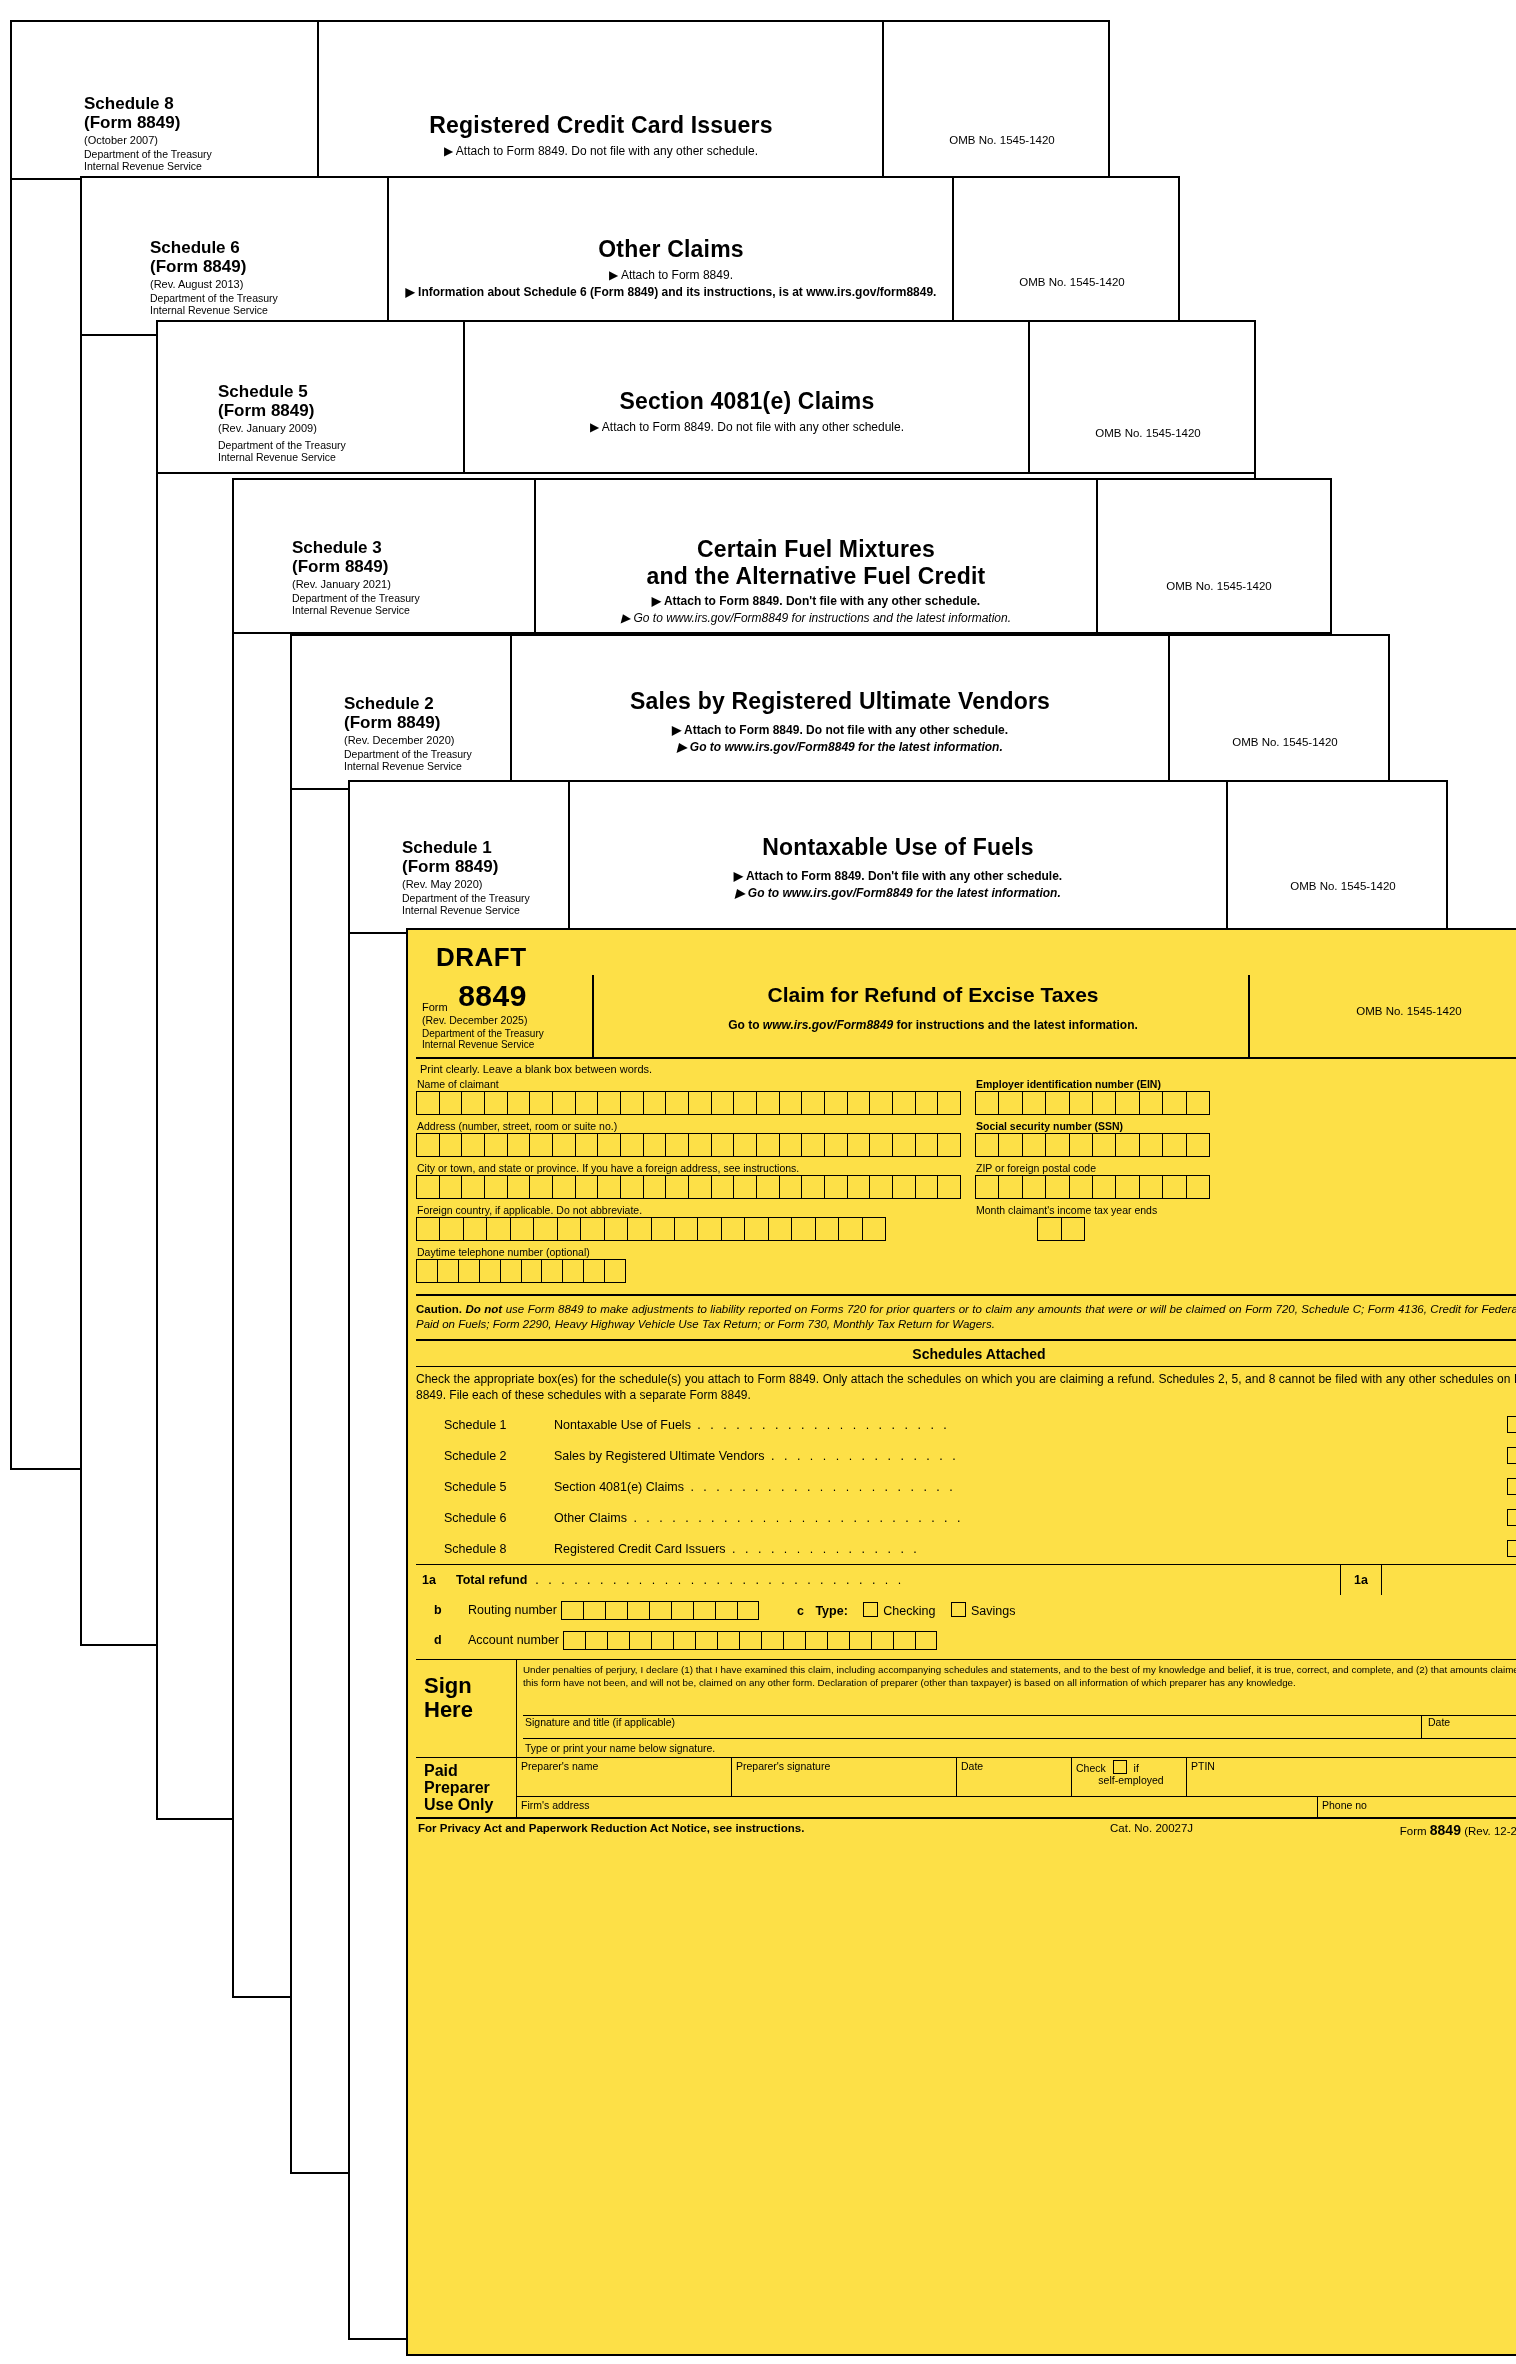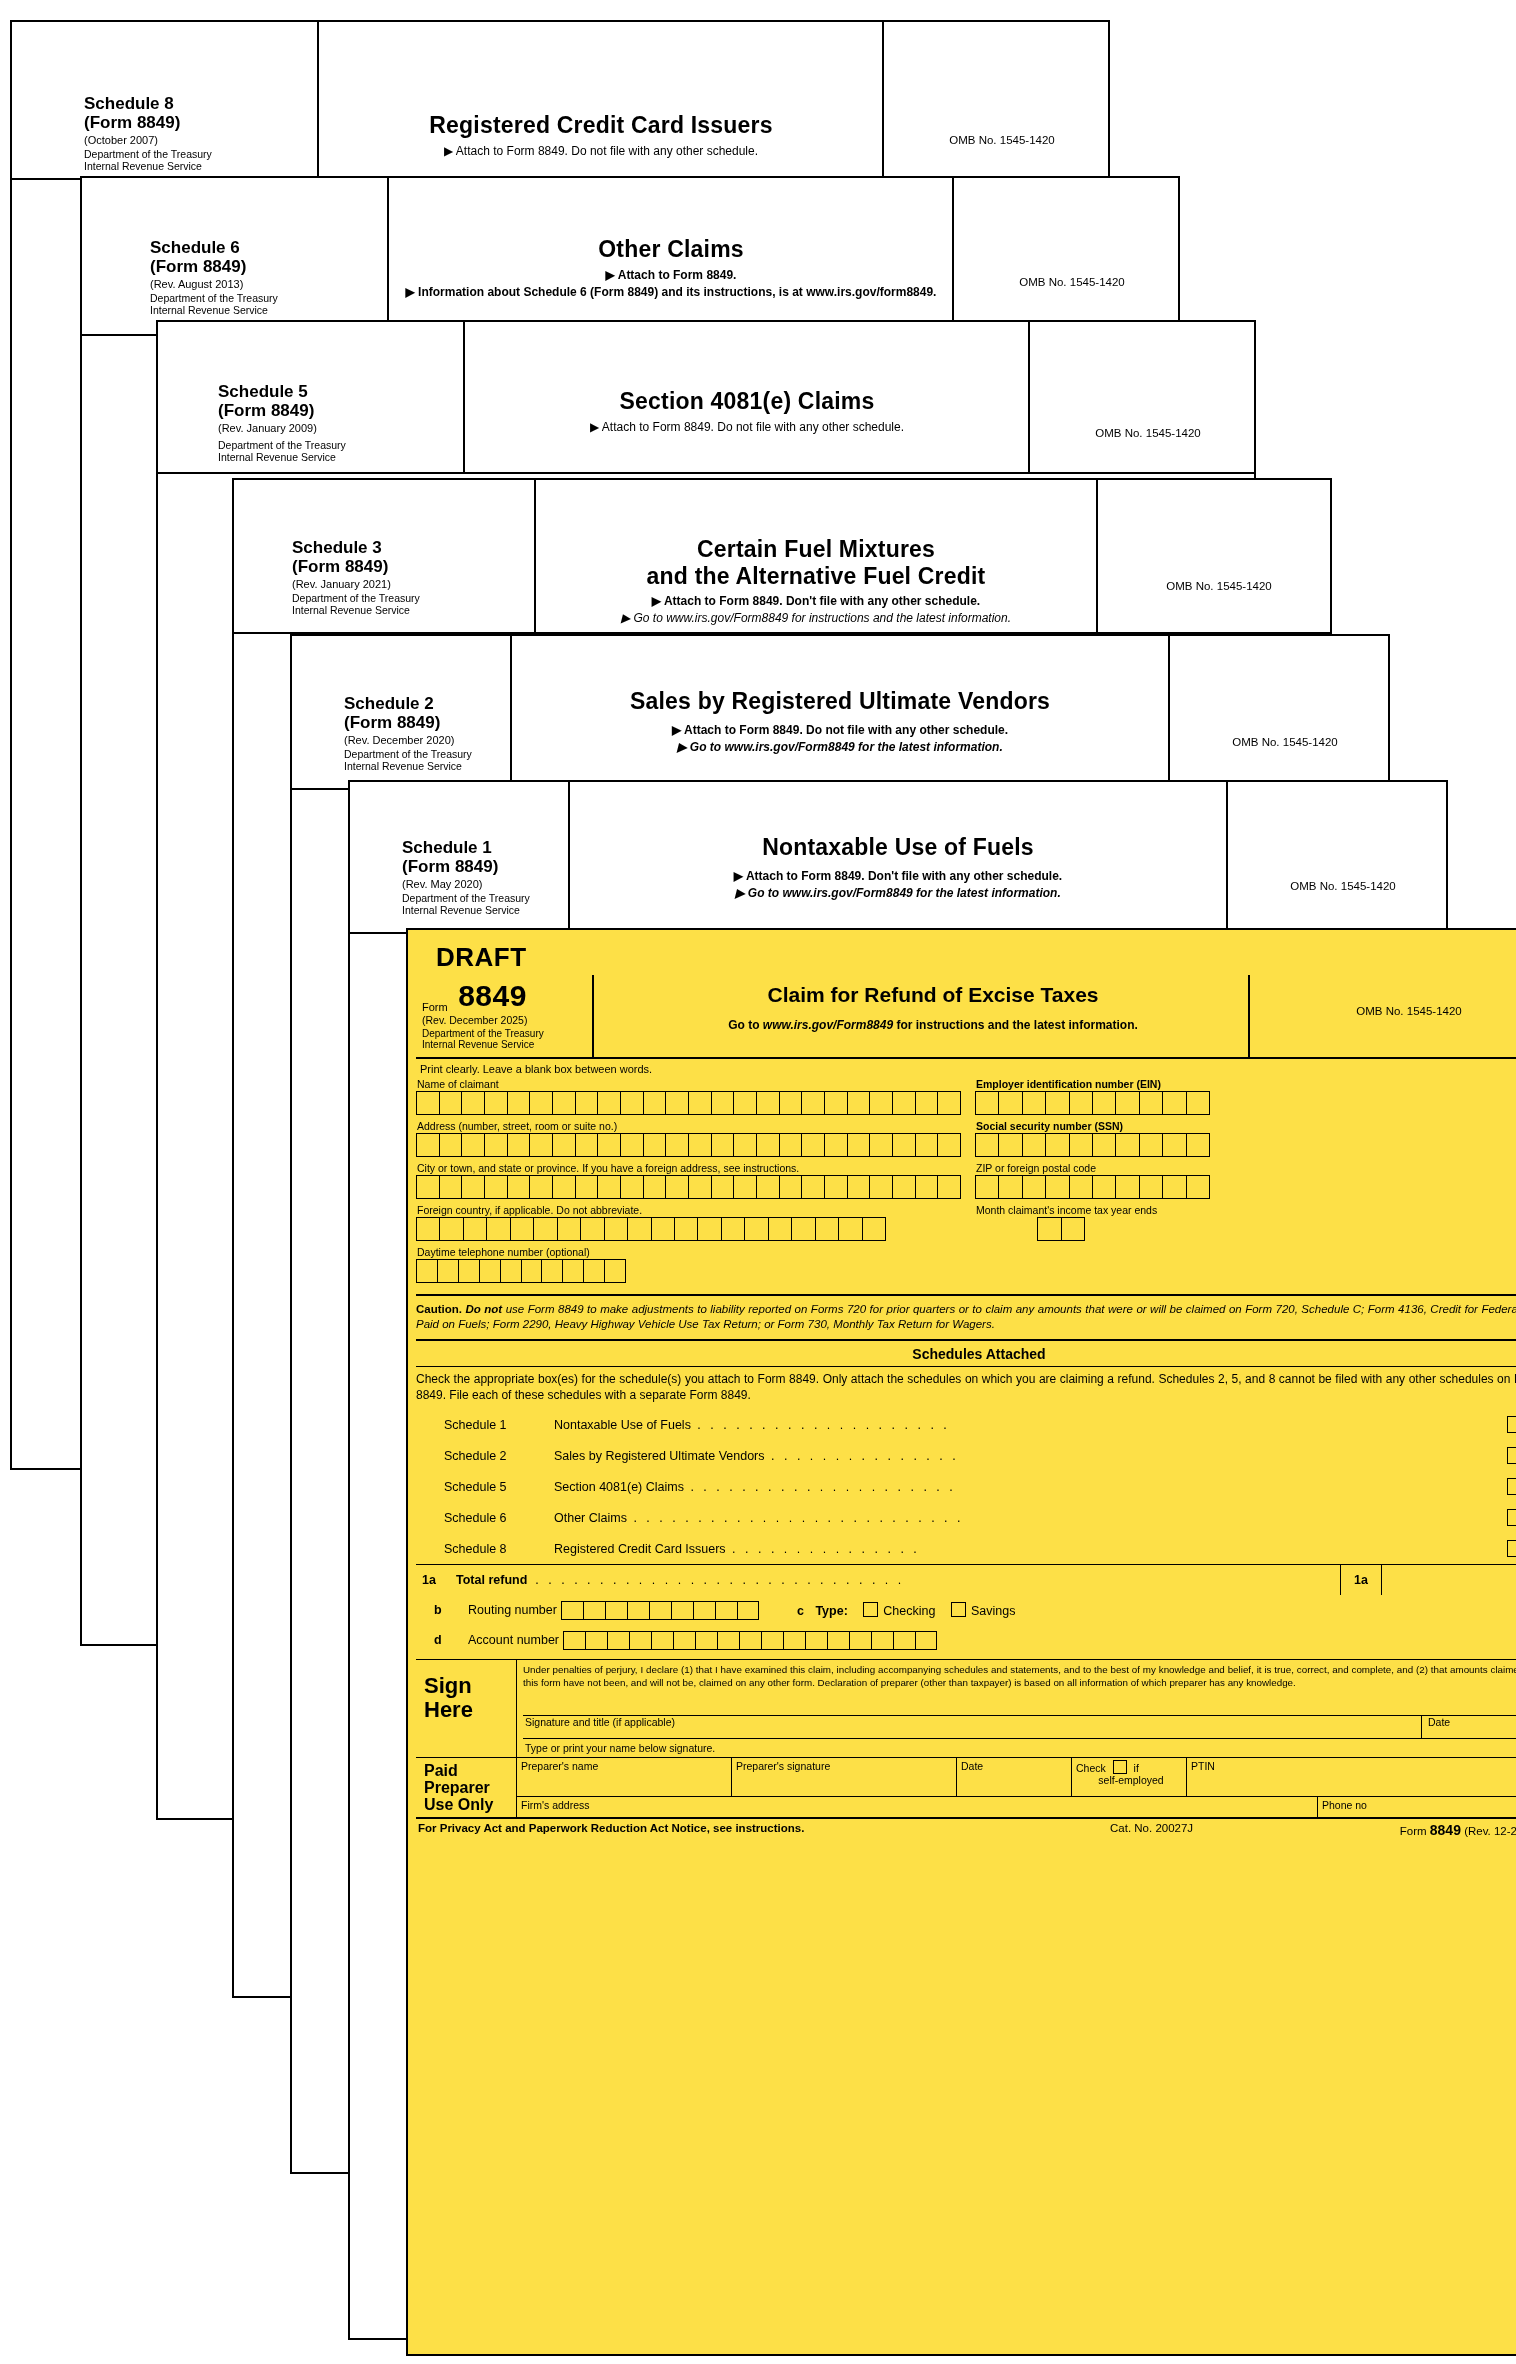--- a/index.html
+++ b/index.html
@@ -134,21 +134,21 @@
       <div style="position:absolute;left:0;right:0;top:156px;height:2px;background:#000;"></div>
       <div class="sched-left" style="left:68px;top:60px;width:230px;">
         <div class="sched-name">Schedule 6</div>
         <div class="sched-name">(Form 8849)</div>
         <div class="sched-rev">(Rev. August 2013)</div>
         <div class="sched-dept">Department of the Treasury</div>
         <div class="sched-dept" style="margin-top:0">Internal Revenue Service</div>
       </div>
       <div class="sched-center" style="left:310px;width:558px;top:58px;">
         <div class="sched-title">Other Claims</div>
-        <div class="sched-sub" style="font-weight:bold;">▶ Attach to Form 8849.</div>
+        <div class="sched-sub" style="font-weight:normal;">▶ Attach to Form 8849.</div>
         <div class="sched-sub" style="margin-top:2px;font-weight:bold;">▶ Information about Schedule 6 (Form 8849) and its instructions, is at www.irs.gov/form8849.</div>
       </div>
       <div class="sched-omb" style="left:880px;width:220px;top:98px;text-align:center;">OMB No. 1545-1420</div>
     </div>
   </div>
 
   <div class="sheet" style="left:156px;top:320px;width:1100px;height:1500px;">
     <div class="sched-head">
       <div class="vline" style="left:305px;height:150px;"></div>
       <div class="vline" style="left:870px;height:150px;"></div>

